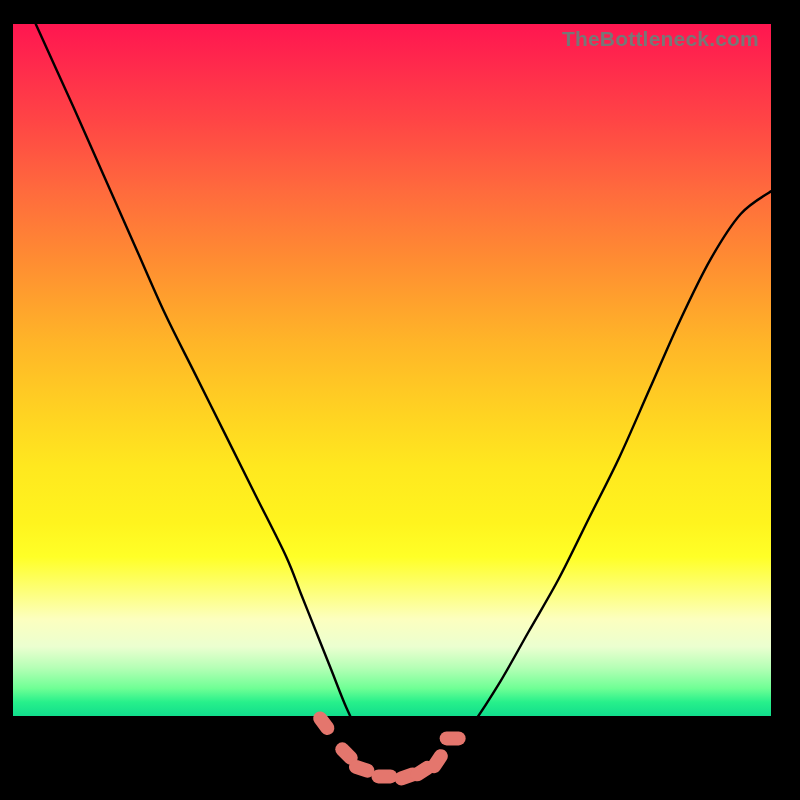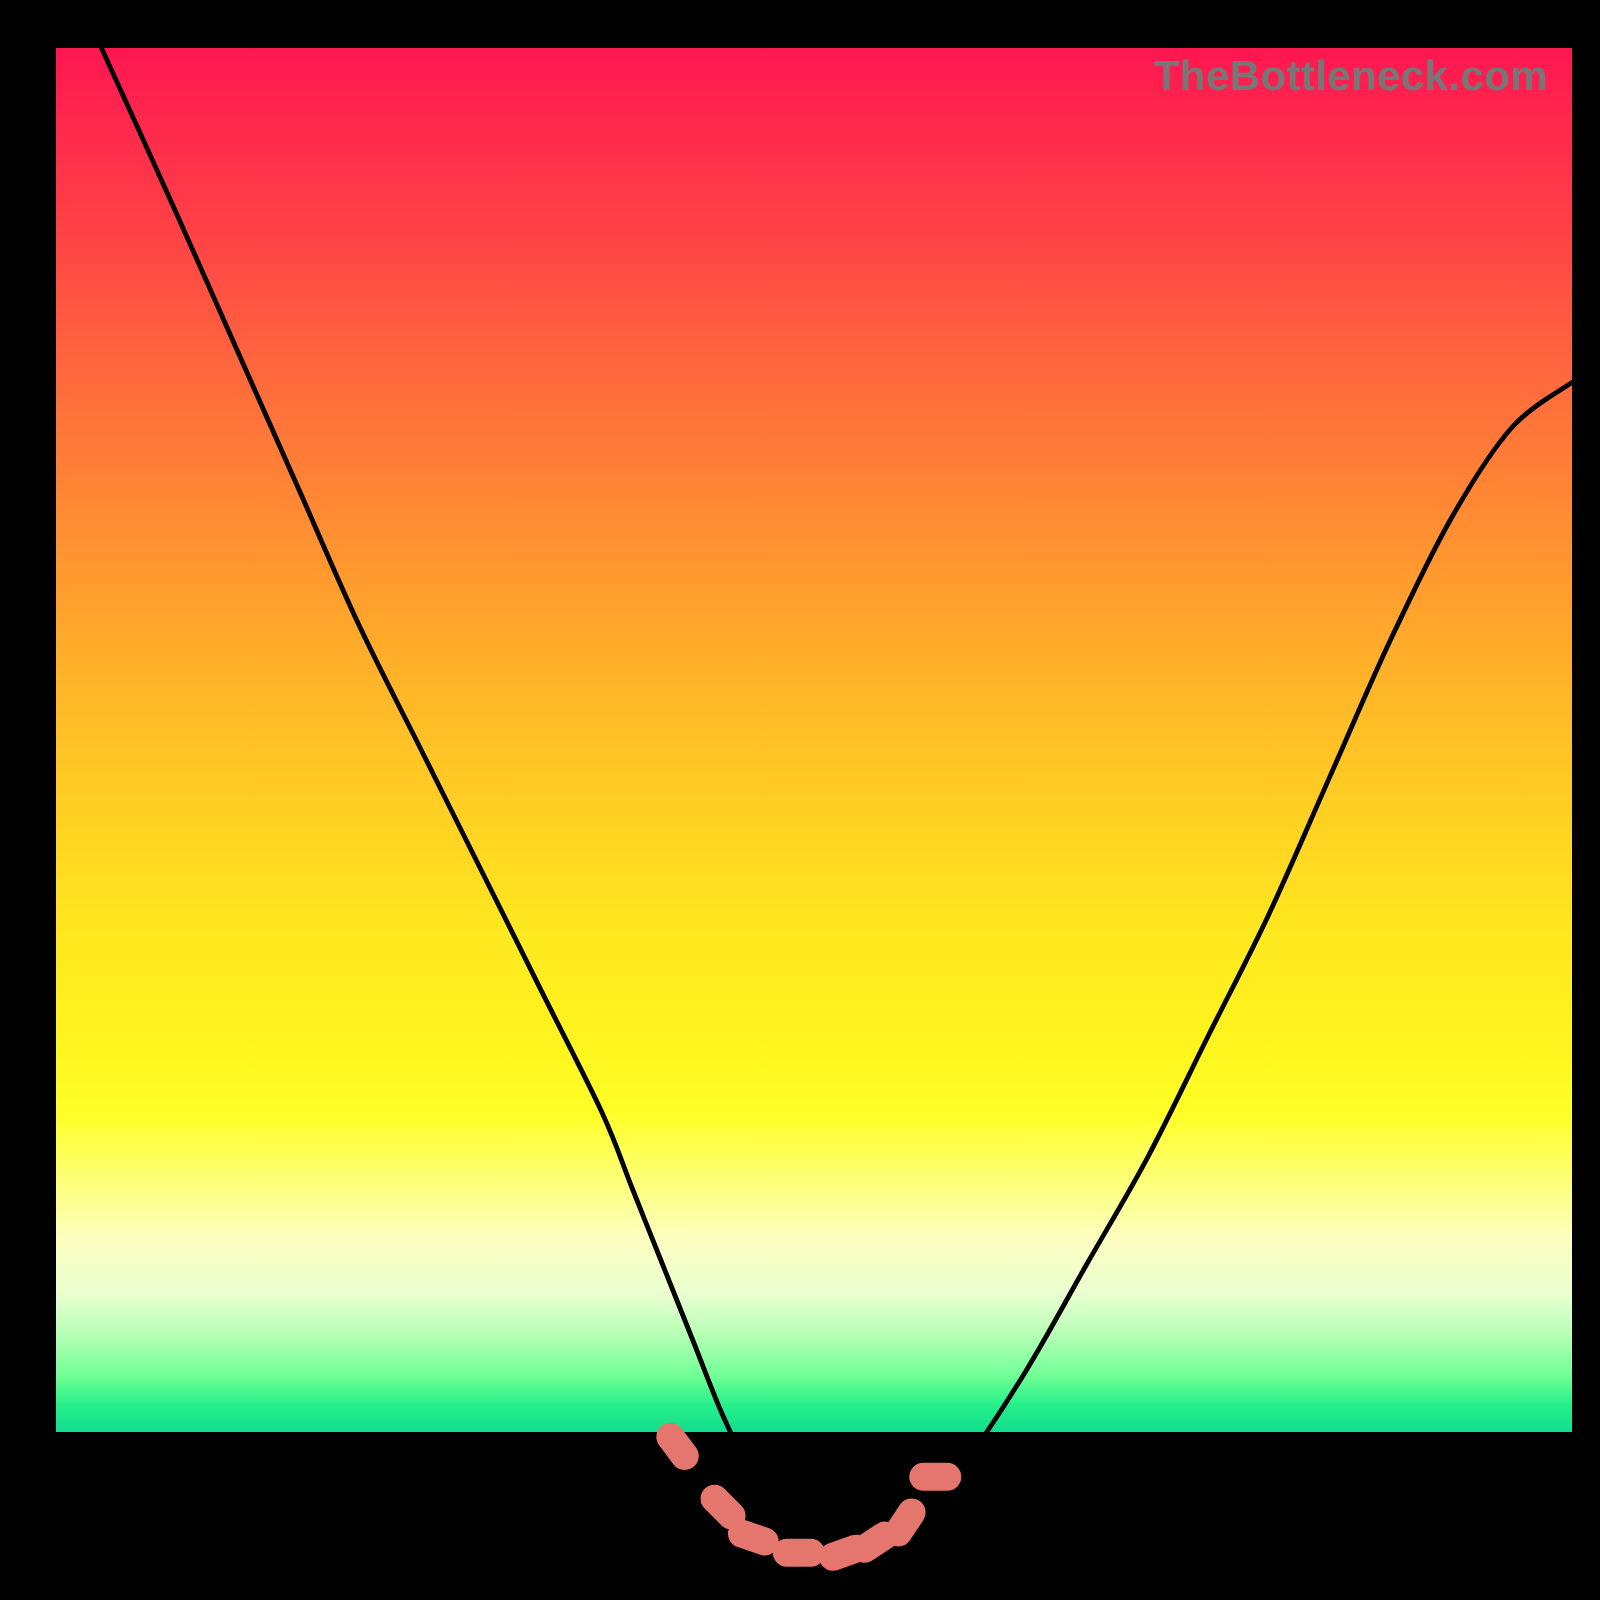--- a/index.html
+++ b/index.html
@@ -14,21 +14,21 @@
   .frame {
     position: absolute;
     left: 0;
     top: 0;
     width: 800px;
     height: 800px;
     background: #000;
   }
   .plot {
     position: absolute;
-    left: 28px;
+    left: 13px;
     top: 24px;
     width: 758px;
     height: 692px;
     background: linear-gradient(to bottom,
       #ff1650 0%,
       #ff2a4c 6%,
       #ff4545 14%,
       #ff6a3d 24%,
       #ff8c32 34%,
       #ffb528 46%,

